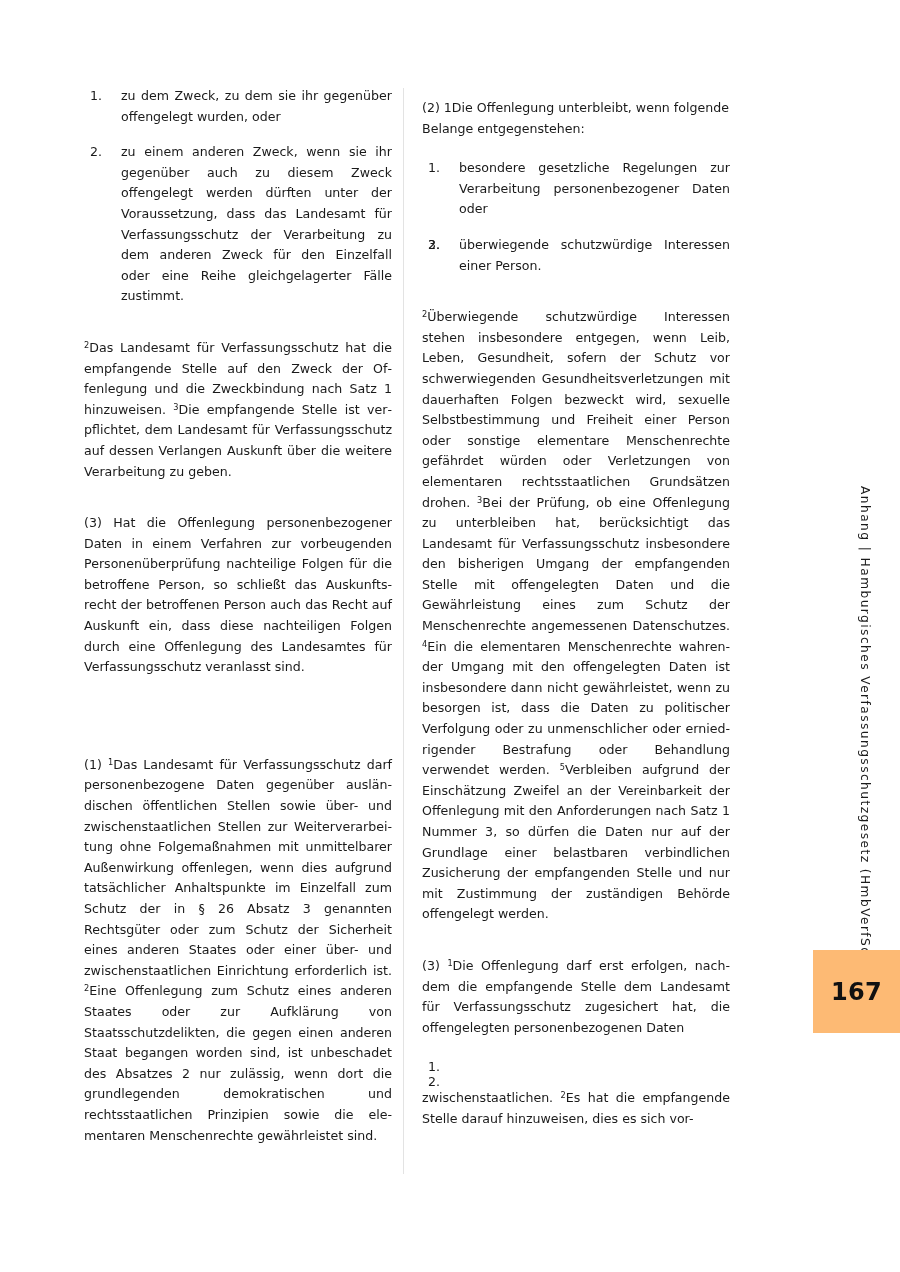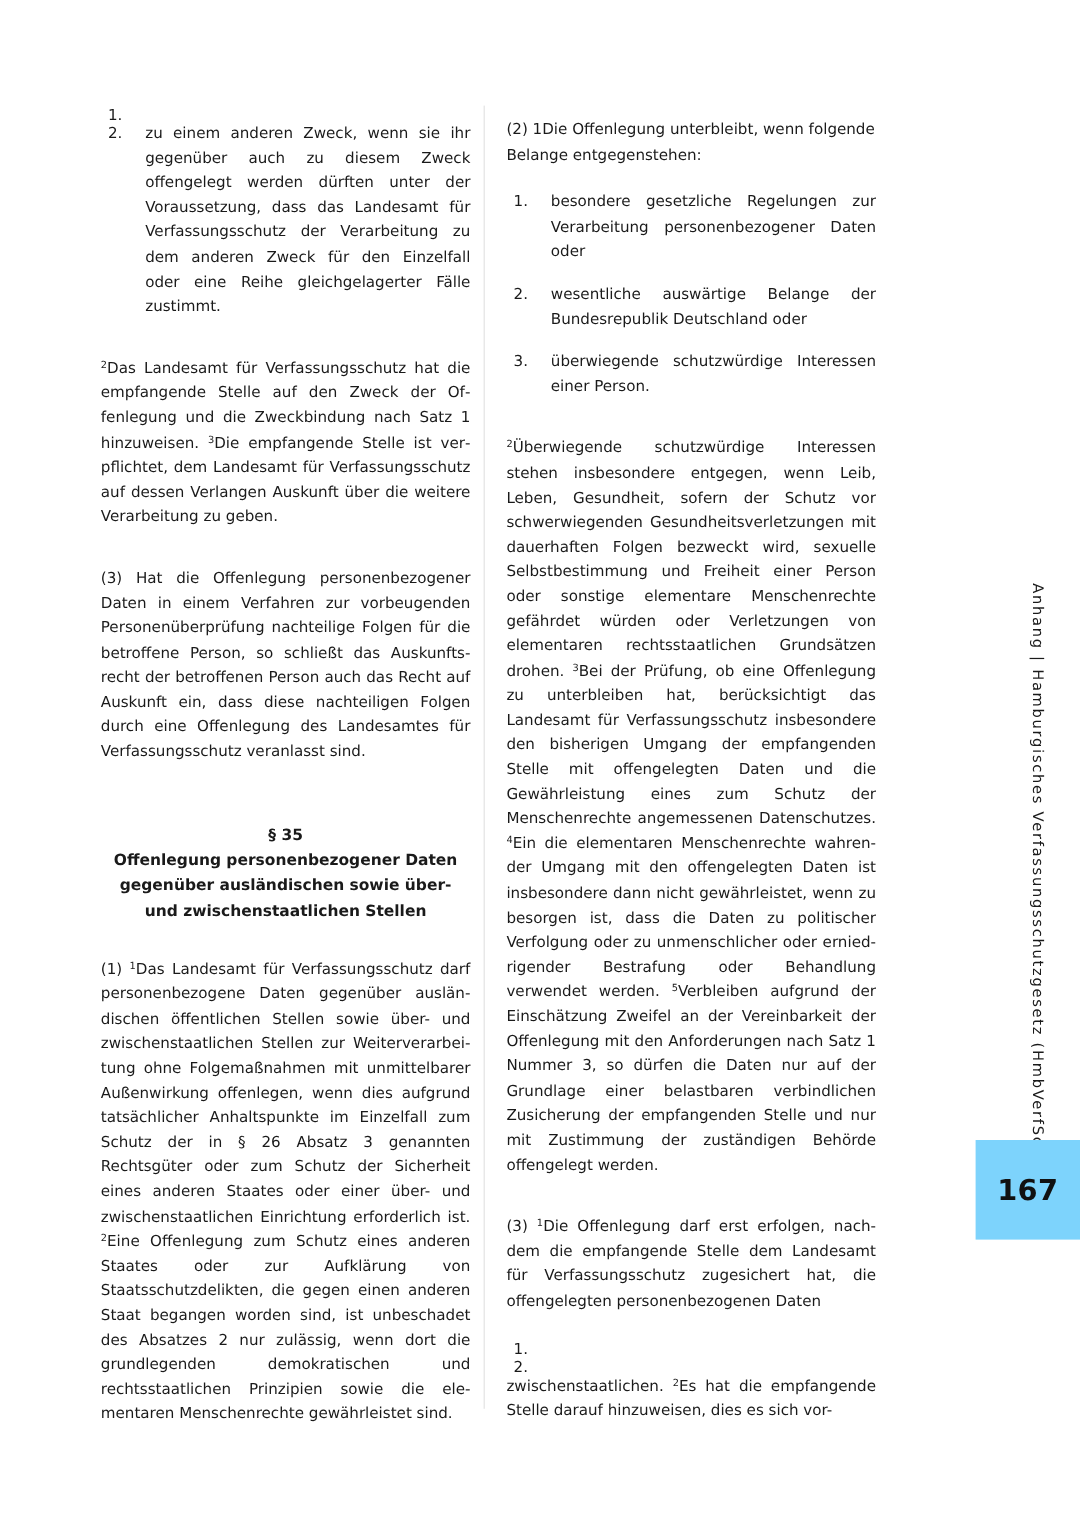--- a/index.html
+++ b/index.html
@@ -129,21 +129,21 @@
     white-space: nowrap;
   }
 
   
   .page-number {
     position: absolute;
     left: 813px;
     top: 950px;
     width: 87px;
     height: 83px;
-    background: #7dd3fc;
+    background: #fdba74;
     display: flex;
     align-items: center;
     justify-content: center;
   }
   .page-number span {
     font-size: 24px;
     font-weight: bold;
     color: #111111;
     letter-spacing: 0.3px;
   }
@@ -154,67 +154,61 @@
 <div class="page">
 
   <div class="columns">
 
     <div class="col-rule"></div>
 
     <div class="col col-left">
 
       <div class="li">
         <span class="marker">1.</span>
+        <span>zu dem Zweck, zu dem sie ihr gegenüber offengelegt wurden, oder</span>
       </div>
 
       <div class="li">
         <span class="marker">2.</span>
         <span>zu einem anderen Zweck, wenn sie ihr gegen­über auch zu diesem Zweck offengelegt wer­den dürften unter der Voraussetzung, dass das Landesamt für Verfassungsschutz der Verarbeitung zu dem anderen Zweck für den Einzelfall oder eine Reihe gleichgelagerter Fälle zustimmt.</span>
       </div>
 
       <div class="spacer-sm"></div>
 
       <p class="para"><sup class="fn">2</sup><span>Das Landesamt für Verfassungsschutz hat die empfangende Stelle auf den Zweck der Of­fenlegung und die Zweckbindung nach Satz 1 hinzuweisen. </span><sup class="fn">3</sup><span>Die empfangende Stelle ist ver­pflichtet, dem Landesamt für Verfassungsschutz auf dessen Verlangen Auskunft über die weitere Verarbeitung zu geben.</span></p>
 
       <div class="spacer-sm"></div>
 
       <p class="para">(3) Hat die Offenlegung personenbezogener Daten in einem Verfahren zur vorbeugenden Personenüberprüfung nachteilige Folgen für die betroffene Person, so schließt das Auskunfts­recht der betroffenen Person auch das Recht auf Auskunft ein, dass diese nachteiligen Folgen durch eine Offenlegung des Landesamtes für Verfassungsschutz veranlasst sind.</p>
 
       <div class="spacer-sm"></div>
 
 
       <div class="spacer-lg"></div>
 
-      <div class="heading-block">
-        <div class="heading-num">§ 35</div>
-        <div class="heading-title">Offenlegung personenbezogener Daten</div>
-        <div class="heading-title">gegenüber ausländischen sowie über-</div>
-        <div class="heading-title">und zwischenstaatlichen Stellen</div>
-      </div>
 
       <div class="spacer-md"></div>
 
       <p class="para"><span>(1) </span><sup class="fn">1</sup><span>Das Landesamt für Verfassungsschutz darf personenbezogene Daten gegenüber auslän­dischen öffentlichen Stellen sowie über- und zwischenstaatlichen Stellen zur Weiterverarbei­tung ohne Folgemaßnahmen mit unmittelbarer Außenwirkung offenlegen, wenn dies aufgrund tatsächlicher Anhaltspunkte im Einzelfall zum Schutz der in § 26 Absatz 3 genannten Rechtsgü­ter oder zum Schutz der Sicherheit eines anderen Staates oder einer über- und zwischenstaatlichen Einrichtung erforderlich ist. </span><sup class="fn">2</sup><span>Eine Offenlegung zum Schutz eines anderen Staates oder zur Aufklärung von Staatsschutzdelikten, die gegen einen anderen Staat begangen worden sind, ist unbeschadet des Absatzes 2 nur zulässig, wenn dort die grundlegenden demokratischen und rechtsstaatlichen Prinzipien sowie die ele­mentaren Menschenrechte gewährleistet sind.</span></p>
 
     </div>
 
     <div class="col col-right">
 
       <p class="para nojust">(2) 1Die Offenlegung unterbleibt, wenn folgende Belange entgegenstehen:</p>
 
       <div class="spacer-sm"></div>
 
       <div class="li">
         <span class="marker">1.</span>
         <span>besondere gesetzliche Regelungen zur Ver­arbeitung personenbezogener Daten oder</span>
       </div>
 
       <div class="li">
         <span class="marker">2.</span>
-        <span>wesentliche auswärtige Belange der Bundes­republik Deutschland oder</span>
       </div>
 
       <div class="li">
         <span class="marker">3.</span>
         <span>überwiegende schutzwürdige Interessen einer Person.</span>
       </div>
 
       <div class="spacer-sm"></div>
 
       <p class="para"><sup class="fn">2</sup><span>Überwiegende schutzwürdige Interessen stehen insbesondere entgegen, wenn Leib, Leben, Ge­sundheit, sofern der Schutz vor schwerwiegen­den Gesundheitsverletzungen mit dauerhaften Folgen bezweckt wird, sexuelle Selbstbestim­mung und Freiheit einer Person oder sonstige elementare Menschenrechte gefährdet würden oder Verletzungen von elementaren rechtsstaat­lichen Grundsätzen drohen. </span><sup class="fn">3</sup><span>Bei der Prüfung, ob eine Offenlegung zu unterbleiben hat, be­rücksichtigt das Landesamt für Verfassungs­schutz insbesondere den bisherigen Umgang der empfangenden Stelle mit offengelegten Daten und die Gewährleistung eines zum Schutz der Menschenrechte angemessenen Datenschutzes. </span><sup class="fn">4</sup><span>Ein die elementaren Menschenrechte wahren­der Umgang mit den offengelegten Daten ist insbesondere dann nicht gewährleistet, wenn zu besorgen ist, dass die Daten zu politischer Verfolgung oder zu unmenschlicher oder ernied­rigender Bestrafung oder Behandlung verwendet werden. </span><sup class="fn">5</sup><span>Verbleiben aufgrund der Einschätzung Zweifel an der Vereinbarkeit der Offenlegung mit den Anforderungen nach Satz 1 Nummer 3, so dürfen die Daten nur auf der Grundlage einer belastbaren verbindlichen Zusicherung der empfangenden Stelle und nur mit Zustimmung der zuständigen Behörde offengelegt werden.</span></p>

